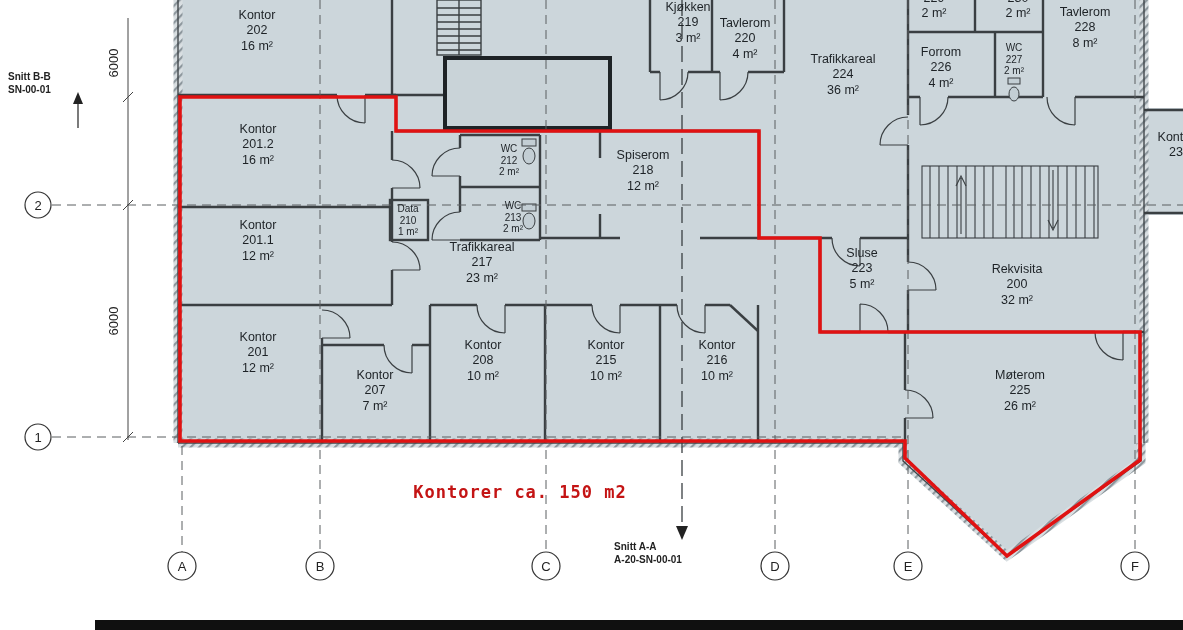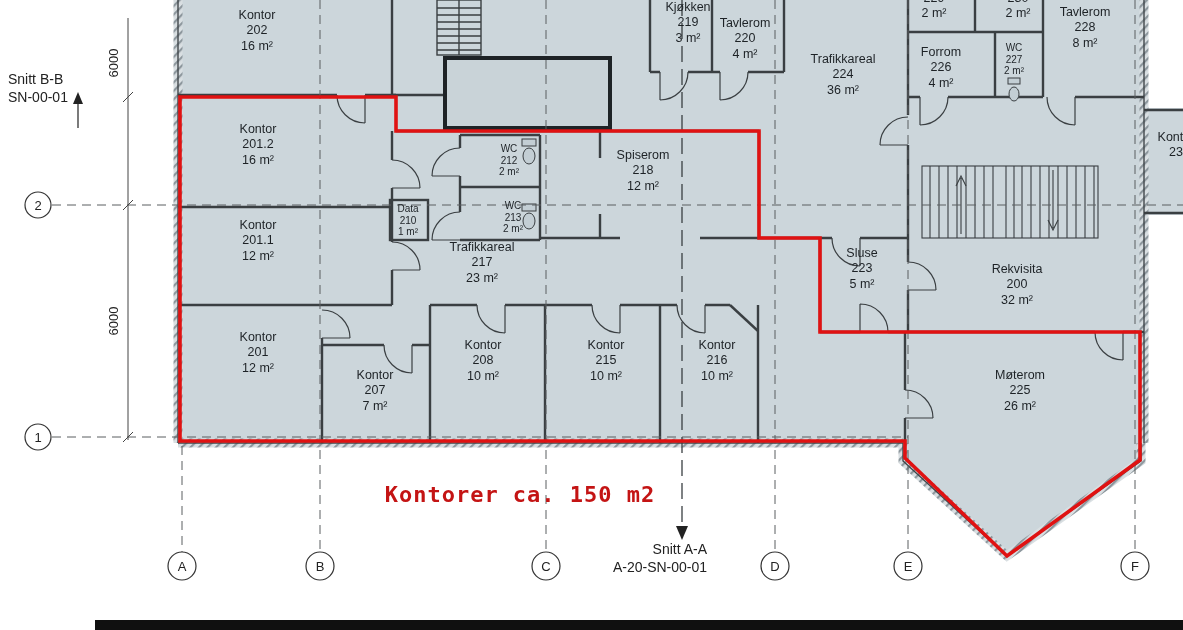--- a/index.html
+++ b/index.html
@@ -4,25 +4,25 @@
 <style>
   html,body{margin:0;padding:0;background:#fff;}
   #stage{position:relative;width:1183px;height:630px;overflow:hidden;background:#fff;
          font-family:"Liberation Sans",sans-serif;}
   #stage svg{position:absolute;left:0;top:0;}
   .room-label{position:absolute;transform:translateX(-50%);text-align:center;
     font-size:12.5px;line-height:1.22;color:#1d2226;white-space:nowrap;}
   .room-label span{display:block;}
   .room-label.small{font-size:10px;line-height:1.15;}
   .annotation{position:absolute;transform:translateX(-50%);
-    font-family:"DejaVu Sans Mono",monospace;font-weight:bold;font-size:22px;
+    font-family:"DejaVu Sans Mono",monospace;font-weight:bold;font-size:17px;
     letter-spacing:1px;color:#c41414;white-space:nowrap;}
-  .section-label{position:absolute;font-size:14px;line-height:1.3;color:#222;white-space:nowrap;}
+  .section-label{position:absolute;font-size:10px;line-height:1.3;color:#222;white-space:nowrap;font-weight:bold;}
   .section-label span{display:block;}
-  .section-label.center{transform:translateX(-50%);text-align:right;margin-left:12px;}
+  .section-label.center{transform:translateX(-50%);text-align:left;}
 </style>
 </head>
 <body>
 
 <div id="stage">
 
 <svg width="1183" height="630" viewBox="0 0 1183 630">
   <defs>
     <pattern id="hatch" width="6" height="6" patternUnits="userSpaceOnUse" patternTransform="rotate(45)">
       <rect width="6" height="6" fill="#d9dfe2"></rect>

